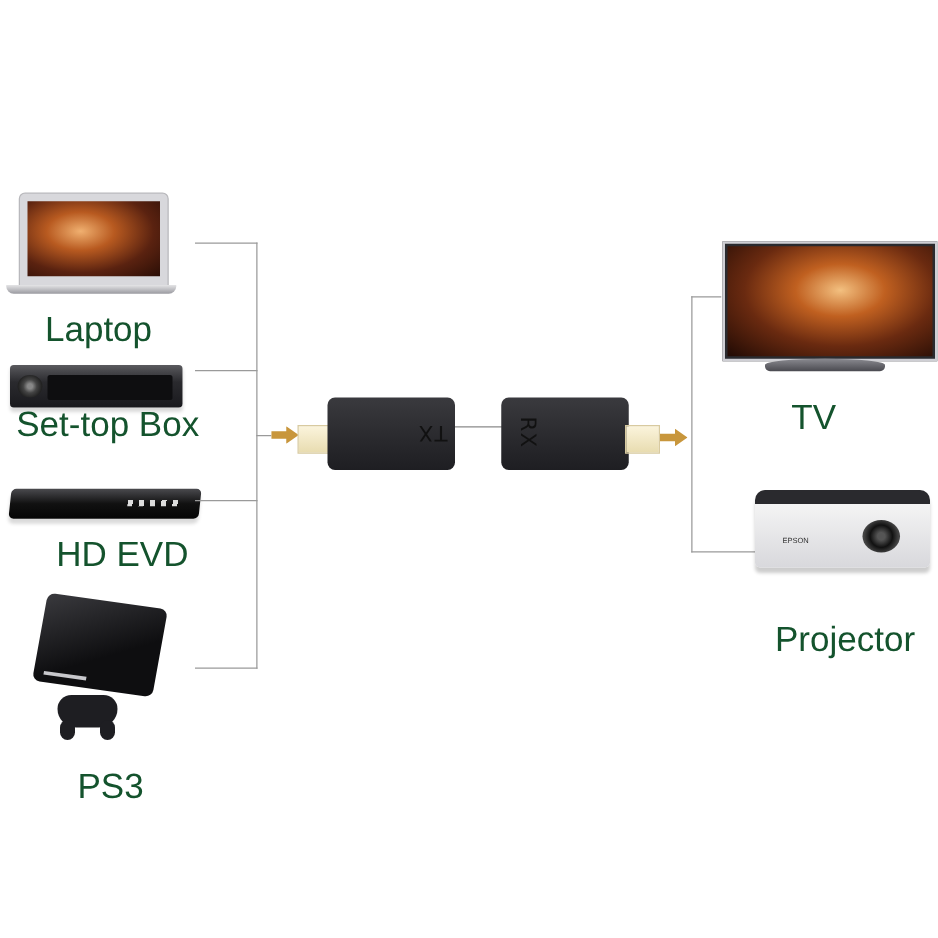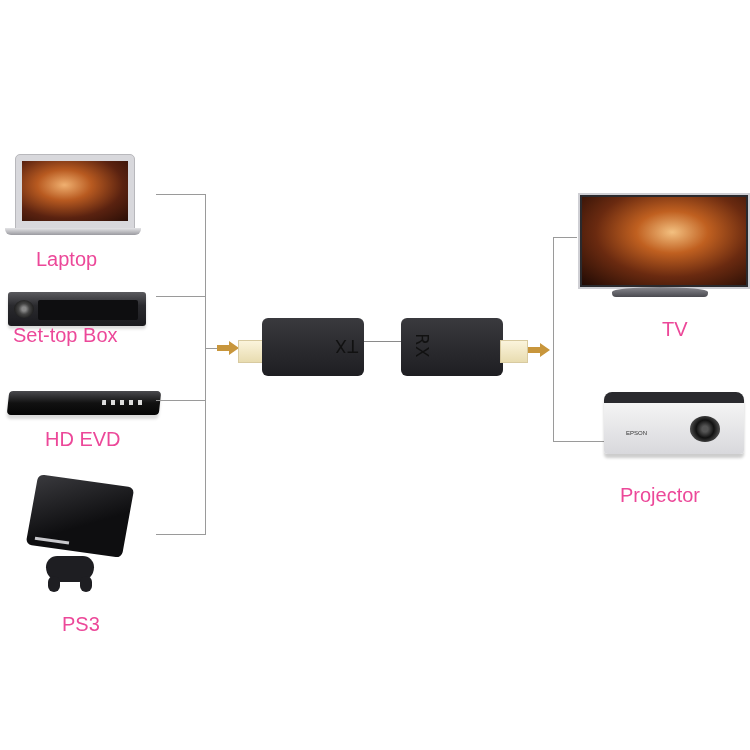--- a/index.html
+++ b/index.html
@@ -1,20 +1,20 @@
 <!DOCTYPE html>
 <html><head>
 <meta charset="utf-8">
 <style>
   html, body { margin: 0; padding: 0; background: #ffffff; }
   body { width: 750px; height: 750px; position: relative; overflow: hidden;
          font-family: "Liberation Sans", sans-serif; color: #1a1a1a; }
   .abs { position: absolute; }
   .line { position: absolute; background: #9a9a9a; }
-  .label { position: absolute; font-size: 20px; color: #ec4899; white-space: nowrap; }
+  .label { position: absolute; font-size: 28px; color: #14532d; white-space: nowrap; }
   .arrow { position: absolute; width: 22px; height: 14px; }
   
   .laptop-lid { left: 15px; top: 154px; width: 118px; height: 74px; background: #d8d8dc;
     border-radius: 5px 5px 0 0; border: 1px solid #b8b8bc; }
   .laptop-screen { position: absolute; left: 6px; top: 6px; right: 6px; bottom: 8px;
     background: radial-gradient(ellipse at 40% 40%, #f0b070 0%, #b85a20 30%, #5a2210 65%, #2a0e06 100%); }
   .laptop-base { left: 5px; top: 228px; width: 136px; height: 7px; background: linear-gradient(#e4e4e6, #9a9aa0);
     border-radius: 0 0 6px 6px; }
   
   .stb { left: 8px; top: 292px; width: 138px; height: 34px; background: linear-gradient(#5a5a5e, #2a2a2e 40%, #1a1a1e);
@@ -109,19 +109,19 @@
 </svg>
 
 <div class="line" style="left:553px;top:237px;width:1px;height:205px;"></div>
 <div class="line" style="left:553px;top:237px;width:24px;height:1px;"></div>
 <div class="line" style="left:553px;top:441px;width:52px;height:1px;"></div>
 
 <div class="abs tv">
     <div class="tv-screen"></div>
   </div>
 <div class="abs tv-stand"></div>
-<div class="label" style="left:662px;top:318px;">TV</div>
+<div class="label" style="left:633px;top:318px;">TV</div>
 
 <div class="abs proj">
   <div class="proj-lens"></div>
   <span class="proj-brand">EPSON</span>
 </div>
-<div class="label" style="left:620px;top:484px;">Projector</div>
+<div class="label" style="left:620px;top:496px;">Projector</div>
 
 </body></html>

